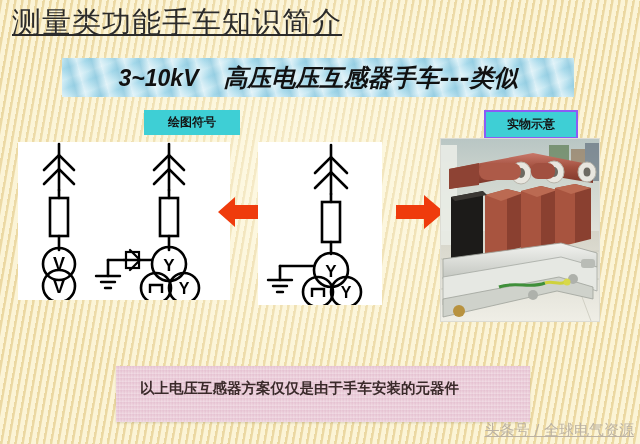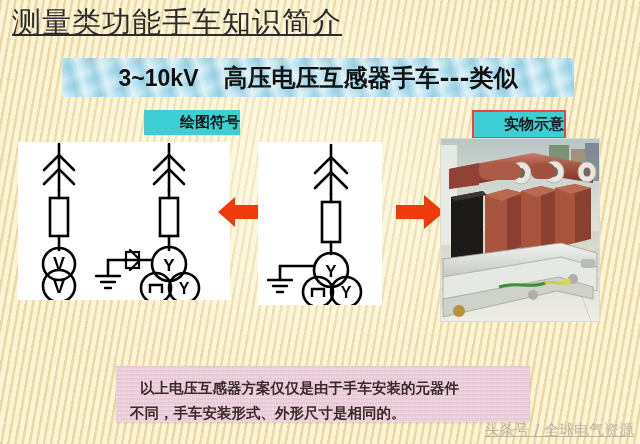--- a/index.html
+++ b/index.html
@@ -35,38 +35,38 @@
     text-decoration:underline;
   }
 
   
   #banner{
     position:absolute;left:62px;top:58px;width:512px;height:39px;
     background-color:#a9dcec;
     background-image:
       repeating-linear-gradient(75deg, rgba(255,255,255,0.55) 0px, rgba(255,255,255,0.0) 9px, rgba(120,185,210,0.35) 15px, rgba(255,255,255,0.45) 23px),
       repeating-linear-gradient(-20deg, rgba(255,255,255,0.35) 0px, rgba(150,205,228,0.25) 11px, rgba(255,255,255,0.3) 19px);
-    display:flex;align-items:center;justify-content:center;
+    display:flex;align-items:center;justify-content:center;font-style:italic;
   }
   #banner .btxt{
     font-family:"DejaVu Serif","Liberation Serif",serif;
     font-weight:bold;font-size:24px;color:#111;white-space:nowrap;
   }
   #banner .kv{font-family:"Liberation Sans",sans-serif;font-weight:bold;font-size:23px;}
 
   
   .lbl{
     position:absolute;
     background:#3ecfd5;
-    display:flex;align-items:center;justify-content:flex-end;
+    display:flex;align-items:center;justify-content:center;
     font-family:Liberation Mono, monospace;
-    font-weight:bold;font-size:15px;color:#141414;
+    font-weight:bold;font-size:12px;color:#141414;
   }
   #lbl-draw{left:144px;top:110px;width:96px;height:25px;}
-  #lbl-photo{left:472px;top:110px;width:90px;height:25px;border:2px solid #ef4444;}
+  #lbl-photo{left:484px;top:110px;width:90px;height:25px;border:2px solid #8b5cf6;}
 
   
   .panel{position:absolute;background:#ffffff;}
   #panel-left{left:18px;top:142px;width:212px;height:158px;}
   #panel-mid{left:258px;top:142px;width:124px;height:163px;}
 
   .panel svg{display:block;}
 
   
   .arrow{position:absolute;}
@@ -305,16 +305,15 @@
     <rect x="140" y="120" width="14" height="9" rx="3" fill="#b9bcb6"></rect>
 
     <path d="M58 148 C74 142 90 150 104 144" stroke="#3f8f3a" stroke-width="3" fill="none"></path>
     <path d="M104 144 C112 141 118 147 124 143" stroke="#cfd23c" stroke-width="3" fill="none"></path>
     <circle cx="126" cy="143" r="3.5" fill="#d8d94a"></circle>
   </svg>
 </div>
 
 <div id="note">
   <div class="line first">以上电压互感器方案仅仅是由于手车安装的元器件</div>
-  <div class="line">不同，手车安装形式、外形尺寸是相同的。</div>
 </div>
 
 <div id="watermark">头条号 / 全球电气资源</div>
 
 </body></html>

